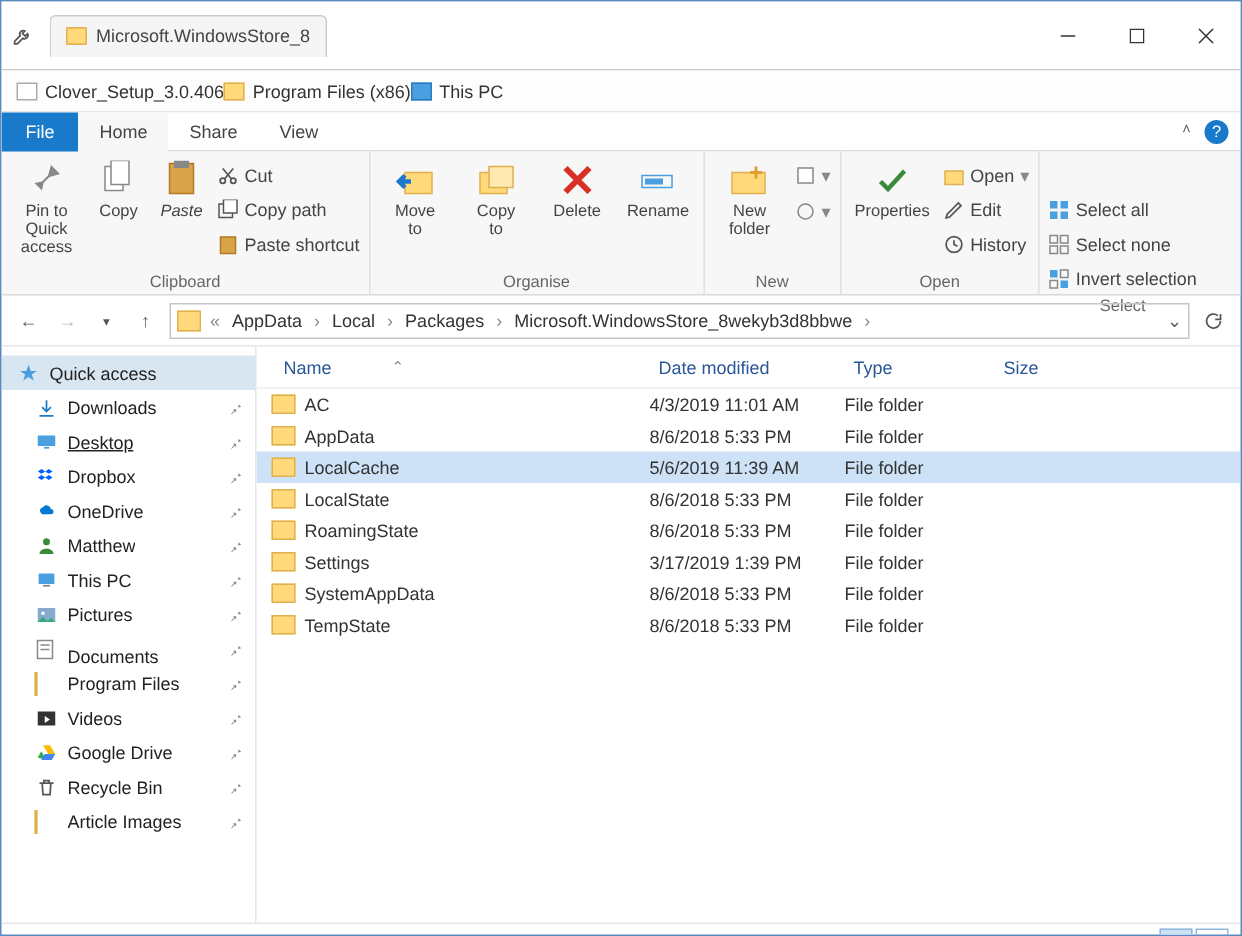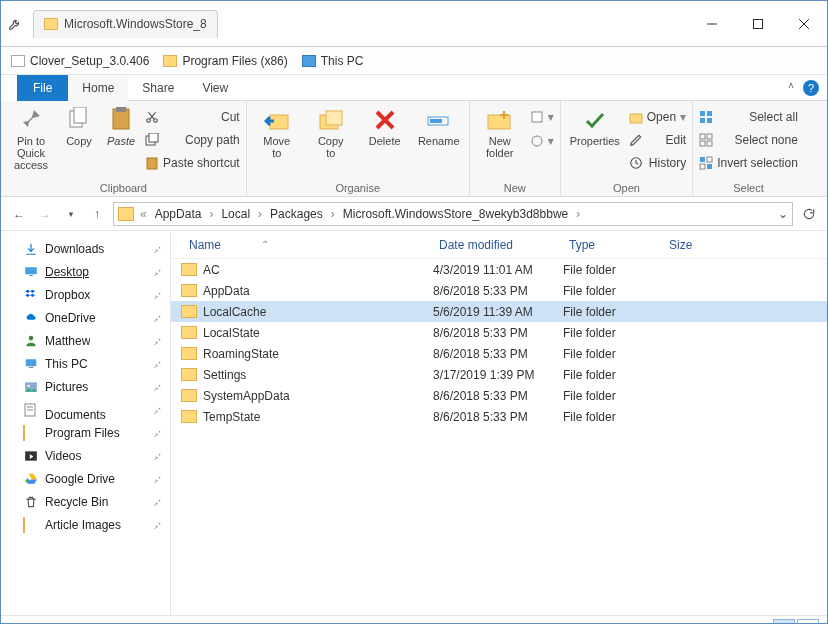--- a/index.html
+++ b/index.html
@@ -3,38 +3,38 @@
 <meta charset="utf-8">
 <style>
 * { box-sizing: border-box; margin: 0; padding: 0; font-family: "Segoe UI", Tahoma, sans-serif; font-size: 12px; }
 body { background: #fff; width: 828px; height: 624px; overflow: hidden; border: 1px solid #5a8ac0; position: relative; }
 .titlebar { height: 46px; display: flex; align-items: center; border-bottom: 1px solid #ccc; background: #fff; }
 .wrench { width: 28px; display:flex; align-items:center; justify-content:center; color:#555;}
 .tab { display:flex; align-items:center; height:28px; background:#f5f5f5; border:1px solid #ccc; border-bottom:none; border-radius:4px 4px 0 0; padding:0 10px; margin-left:4px; gap:6px; color:#444;}
 .tab .fld { width:14px; height:12px; background:#ffd97a; border:1px solid #e0b050; border-radius:1px;}
 .winbtns { margin-left:auto; display:flex; }
 .winbtn { width:46px; height:30px; display:flex; align-items:center; justify-content:center; color:#555;}
-.bookmarks { height:28px; display:flex; align-items:center; gap:14px; padding:0 10px; border-bottom:1px solid #e5e5e5; background:#fdfdfd;}
+.bookmarks { height:28px; display:flex; align-items:center; padding:0 10px; border-bottom:1px solid #e5e5e5; background:#fdfdfd;}
 .bm { display:flex; align-items:center; gap:5px; color:#333;}
 .bm .icn { width:14px; height:12px; background:#ffd97a; border:1px solid #e0b050;}
 .bm .icn.doc { background:#fff; border:1px solid #aaa;}
 .bm .icn.pc { background:#4a9fe0; border:1px solid #2a7bc0;}
-.tabs-row { height:26px; display:flex; align-items:center; border-bottom:1px solid #dadada; background:#fff; padding-left:0;margin-left:16px;}
+.tabs-row { height:26px; display:flex; align-items:center; border-bottom:1px solid #dadada; background:#fff; padding-left:0;}
 .file-tab { height:26px; background:#1979ca; color:#fff; padding:5px 16px; display:flex; align-items:center;}
 .rtab { height:26px; padding:5px 14px; display:flex; align-items:center; color:#444;}
 .rtab.active { background:#f7f7f7;}
 .rtab-right { margin-left:auto; display:flex; align-items:center; gap:6px; padding-right:8px;}
 .help-circle { width:16px; height:16px; border-radius:50%; background:#1979ca; color:#fff; display:flex; align-items:center; justify-content:center; font-size:11px;}
 .ribbon { height:96px; display:flex; background:#f7f7f7; border-bottom:1px solid #dadada;}
 .rgroup { display:flex; flex-direction:column; border-right:1px solid #e0e0e0; padding:4px 6px 2px 6px;}
 .rgroup .body { flex:1; display:flex; align-items:flex-start; gap:6px;}
 .rgroup .label { text-align:center; color:#666; font-size:11px; padding-top:2px;}
 .bigbtn { display:flex; flex-direction:column; align-items:center; justify-content:flex-start; width:48px; gap:2px; padding-top:2px; color:#444;}
 .bigbtn .lbl { font-size:11px; text-align:center; line-height:1.1;}
-.smallrow { display:flex; align-items:center; gap:4px; height:20px; color:#444; font-size:11px; white-space:nowrap;justify-content:space-between;}
+.smallrow { display:flex; align-items:center; gap:4px; height:20px; color:#444; font-size:11px; white-space:nowrap;}
 .addr-row { height:34px; display:flex; align-items:center; gap:6px; padding:0 8px; border-bottom:1px solid #e5e5e5;}
 .navbtn { width:20px; height:20px; display:flex; align-items:center; justify-content:center; color:#555;}
 .addr { flex:1; height:24px; border:1px solid #c5c5c5; display:flex; align-items:center; padding:0 4px; gap:2px; color:#333;}
 .crumb { padding:0 4px; white-space:nowrap; display:flex; align-items:center;}
 .chev { color:#888; padding:0 2px;}
 .search { width:140px; height:24px; border:1px solid #c5c5c5; display:flex; align-items:center; padding:0 6px; color:#888; justify-content:space-between;}
 .main { display:flex; height:calc(100% - 30px - 28px - 26px - 96px - 34px - 24px);}
 .sidebar { width:170px; border-right:1px solid #e5e5e5; overflow:hidden; padding-top:6px;}
 .side-item { height:23px; display:flex; align-items:center; gap:6px; padding-left:22px; color:#222; position:relative;}
 .side-item.hdr { padding-left:10px; background:#d8e6f2; font-weight:normal;}
@@ -264,21 +264,21 @@
             </svg>
             <span>History</span>
           </div>
       </div>
     </div>
     <div class="label">Open</div>
   </div>
 
   <div class="rgroup" style="border-right:none;">
     <div class="body">
-      <div style="display:flex; flex-direction:column; gap:3px; padding-top:2px;">
+      <div style="display:flex; flex-direction:column; gap:3px; padding-top:2px;margin-top:23px;">
         <div class="smallrow">
             <svg width="14" height="14">
               <rect x="1" y="1" width="5" height="5" fill="#4a9fe0"></rect>
               <rect x="8" y="1" width="5" height="5" fill="#4a9fe0"></rect>
               <rect x="1" y="8" width="5" height="5" fill="#4a9fe0"></rect>
               <rect x="8" y="8" width="5" height="5" fill="#4a9fe0"></rect>
             </svg>
             <span>Select all</span>
           </div>
         <div class="smallrow">
@@ -325,20 +325,26 @@
     </div>
   <div class="navbtn">
     <svg width="14" height="14" viewBox="0 0 24 24" fill="none" stroke="#555" stroke-width="2">
         <path d="M20 12a8 8 0 1 1-3-6.2M20 4v6h-6"></path>
       </svg>
   </div>
 </div>
 
 <div class="main">
   <div class="sidebar">
+    <div class="side-item hdr">
+      <svg width="16" height="14" viewBox="0 0 24 24" fill="#4a9fe0">
+          <path d="M12 2l2.5 7h7l-5.7 4.1 2.2 7L12 16l-6 4 2.2-7L2.5 9h7z"></path>
+        </svg>
+      <span>Quick access</span>
+    </div>
     <div id="side-items">
         <div class="side-item">
           <span style="width: 16px; flex-shrink: 0;">
             <svg width="16" height="14" viewBox="0 0 24 24" fill="none" stroke="#1979ca" stroke-width="2">
               <path d="M12 3v12M7 11l5 5 5-5M4 21h16"></path>
             </svg>
           </span>
           <span style="overflow: hidden; text-overflow: ellipsis; white-space: nowrap;">Downloads</span>
           <span class="pin">
             <svg width="10" height="10" viewBox="0 0 24 24" fill="#888">

